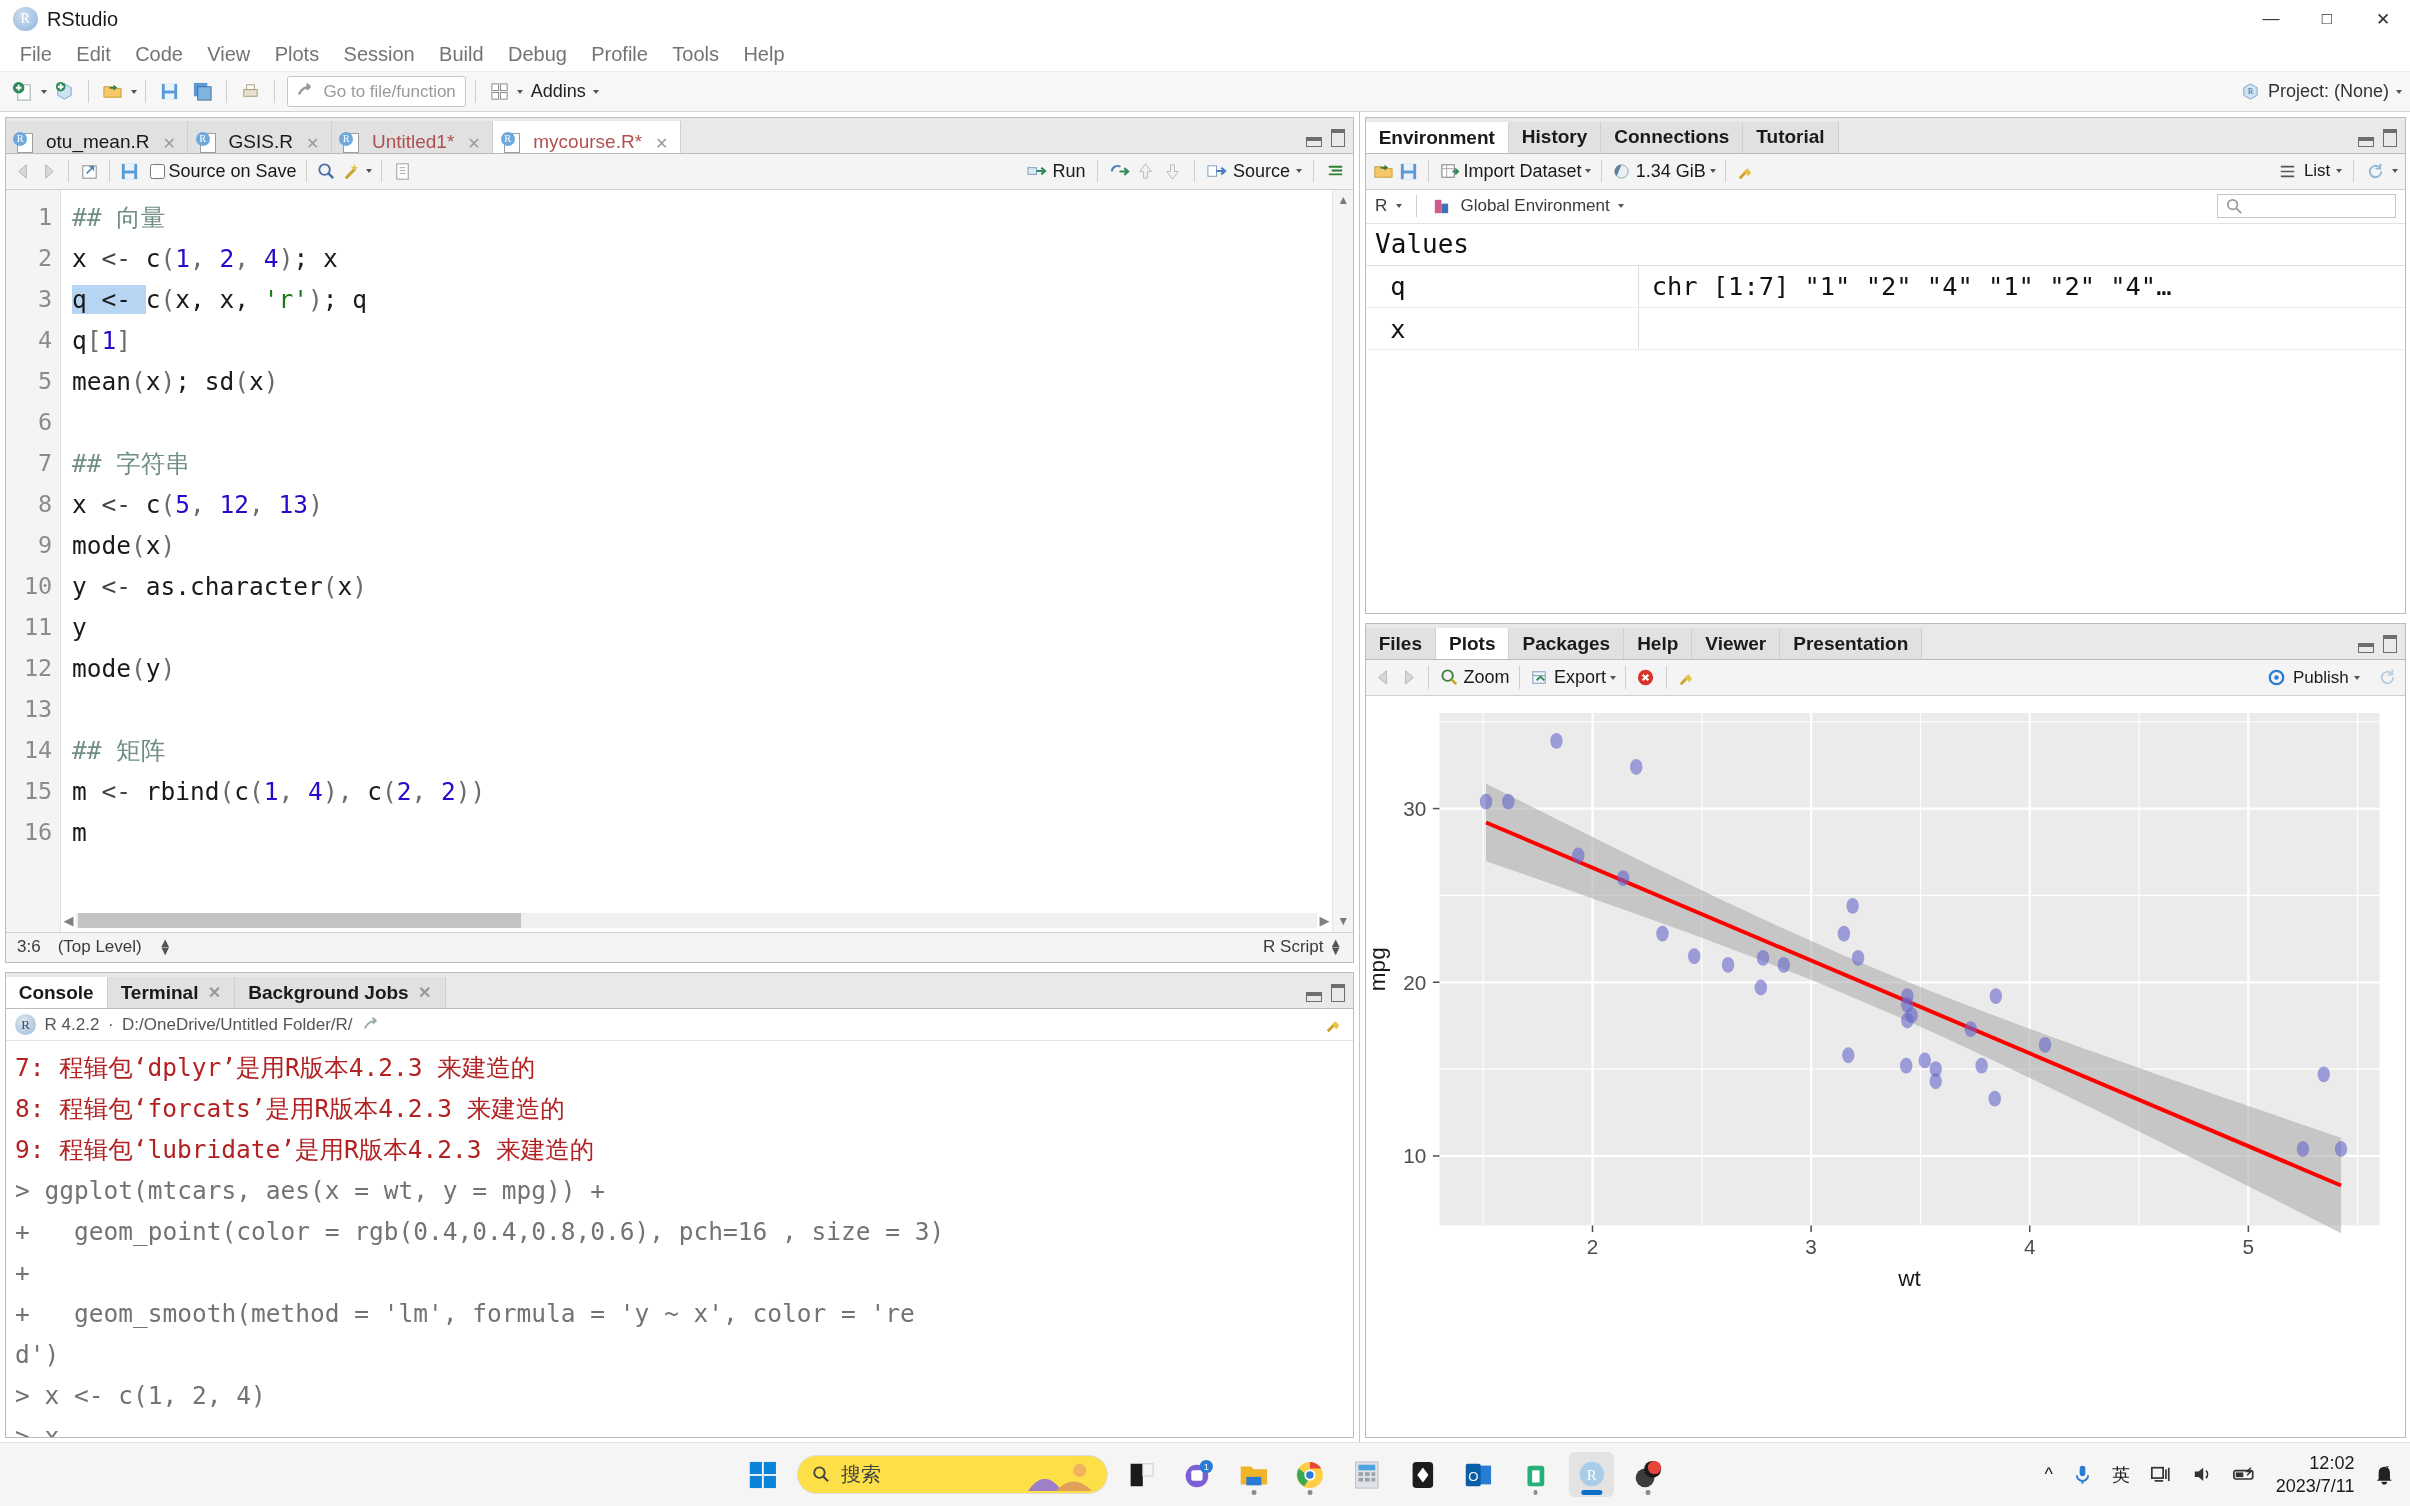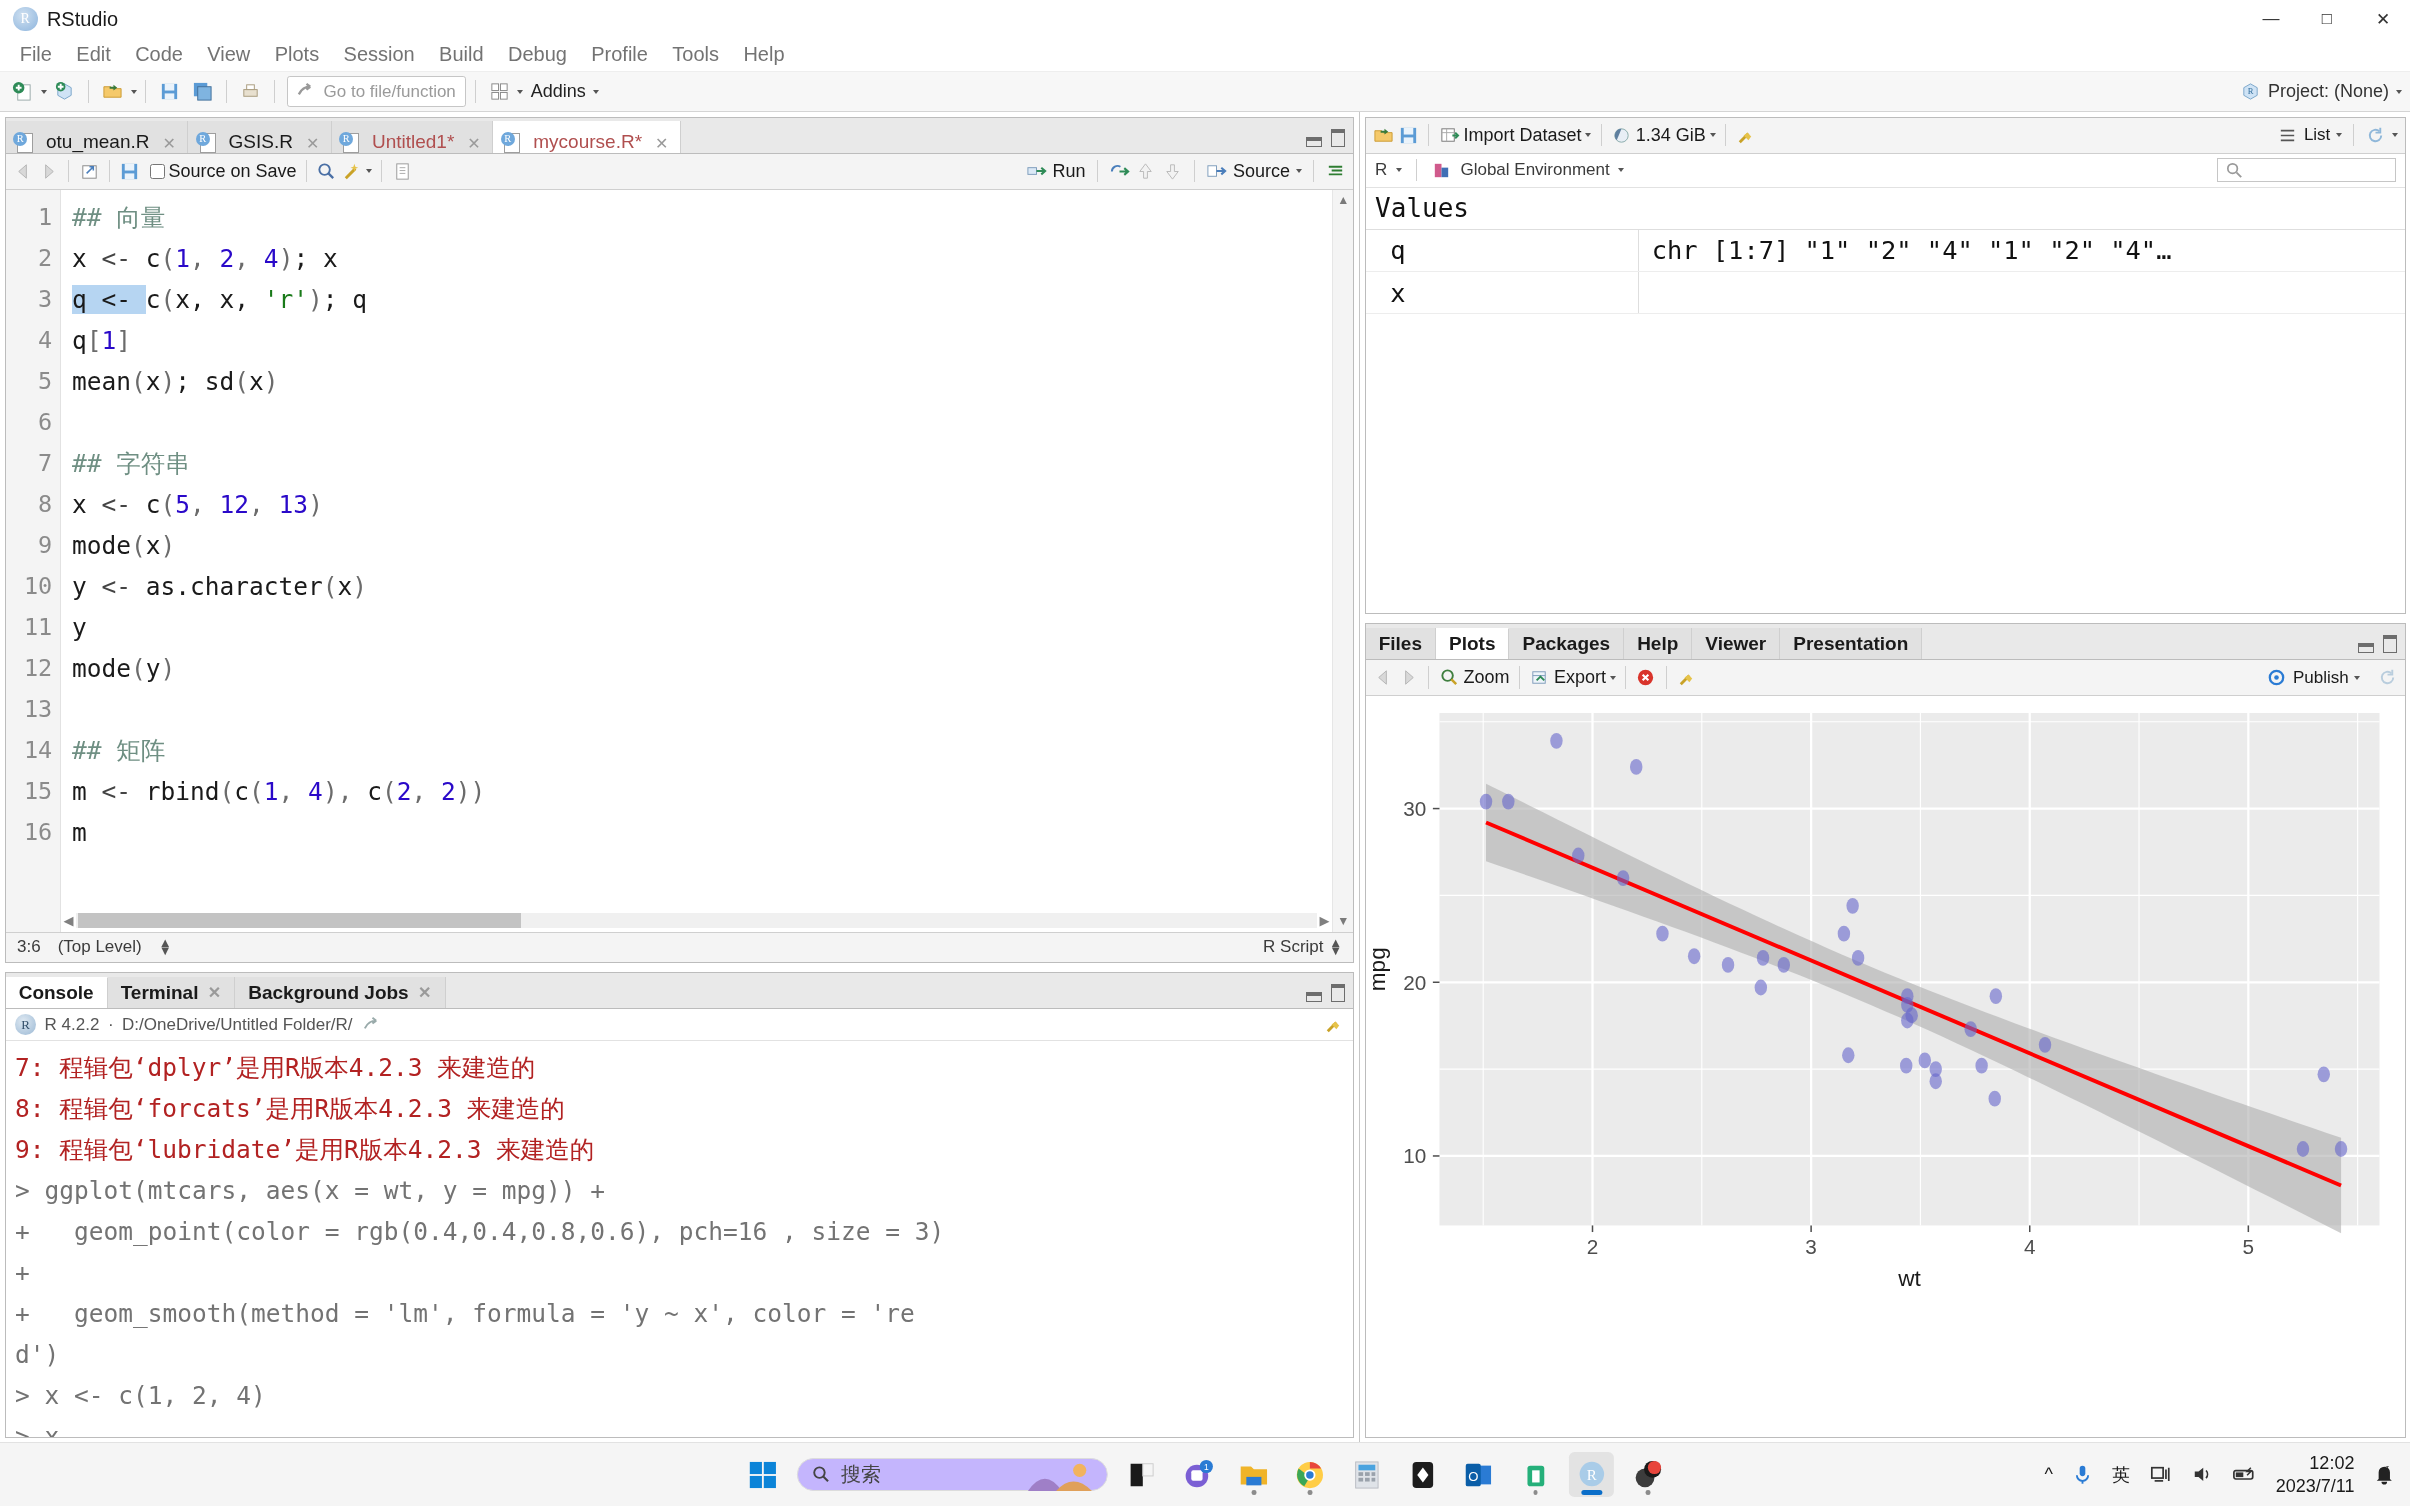--- a/index.html
+++ b/index.html
@@ -201,22 +201,22 @@
     position: absolute; left: 0; bottom: 0; width: 2411px; height: 64px;
     background: #f3f3f3cc; backdrop-filter: blur(7.5px);
     border-top: 0.9px solid #e2e2e2; display: flex; align-items: center;
   }
   .tb-center { position: absolute; left: 50%; transform: translateX(-50%); display: flex; align-items: center; gap: 11.3px;}
   .tb-ico { width: 45px; height: 45px; display: flex; align-items: center; justify-content: center; border-radius: 5.6px; position: relative; }
   .tb-ico.active { background: #e3e3e3; }
   .runindicator { position: absolute; bottom: 1.9px; left: 50%; transform: translateX(-50%); width: 4.7px; height: 4.7px; border-radius: 50%; background: #8c8c8c;}
   .runindicator.wide { width: 21px; height: 4.7px; border-radius: 2.8px; background: #0b6ec9; }
   .searchpill {
-    display: flex; align-items: center; gap: 9.4px; width: 311px; height: 33px;
-    background: #c4b5fd; border: 0.9px solid #dcdcdc; border-radius: 21px; padding: 0 13px;
+    display: flex; align-items: center; gap: 9.4px; width: 311px; height: 39px;
+    background: #fde047; border: 0.9px solid #dcdcdc; border-radius: 21px; padding: 0 13px;
     font-size: 20px; color: #444;
   }
   .tray { position: absolute; right: 15px; display: flex; align-items: center; gap: 19px; font-size: 18px; color: #1a1a1a;}
   .clock { text-align: right; line-height: 22.6px; font-size: 18px;}
 </style>
 </head>
 <body>
 
 <div id="titlebar">
   <div class="tb-logo">R</div>
@@ -492,20 +492,38 @@
             <path d="M13 8l4 4-3 4-5-5z" fill="#e6c34a"></path>
           </svg>
       </div>
       <div class="console-out"><div class="cwarn">7: 程辑包‘dplyr’是用R版本4.2.3 来建造的</div><div class="cwarn">8: 程辑包‘forcats’是用R版本4.2.3 来建造的</div><div class="cwarn">9: 程辑包‘lubridate’是用R版本4.2.3 来建造的</div><div class="ccmd">&gt; ggplot(mtcars, aes(x = wt, y = mpg)) +</div><div class="ccmd">+   geom_point(color = rgb(0.4,0.4,0.8,0.6), pch=16 , size = 3)</div><div class="ccmd">+</div><div class="ccmd">+   geom_smooth(method = 'lm', formula = 'y ~ x', color = 're</div><div class="ccmd">d')</div><div class="ccmd">&gt; x &lt;- c(1, 2, 4)</div><div class="ccmd">&gt; x</div></div>
     </div>
   </div>
 
   <div id="rightcol">
 
     <div class="pane" id="envpane">
+      <div class="pane-tabs">
+        <div class="ptab active">
+            <span>Environment</span>
+          </div>
+        <div class="ptab">
+            <span>History</span>
+          </div>
+        <div class="ptab">
+            <span>Connections</span>
+          </div>
+        <div class="ptab">
+            <span>Tutorial</span>
+          </div>
+        <div class="pane-min">
+          <div class="minbox"></div>
+          <div class="maxbox"></div>
+        </div>
+      </div>
 
       <div class="pane-toolbar">
         <svg class="gicon" viewBox="0 0 22 22">
             <path d="M2 17V6h7l2 2h9v9z" fill="#f5c96a" stroke="#cc9b33"></path>
             <path d="M12 10l4-3-4-3v2H8v2h4z" fill="#3a7a3a"></path>
           </svg>
         <svg class="gicon" viewBox="0 0 22 22">
             <rect x="3" y="3" width="16" height="16" fill="#5b9bd5"></rect>
             <rect x="6" y="3" width="10" height="7" fill="#eaf3fb"></rect>
             <rect x="6" y="13" width="10" height="6" fill="#eaf3fb"></rect>

